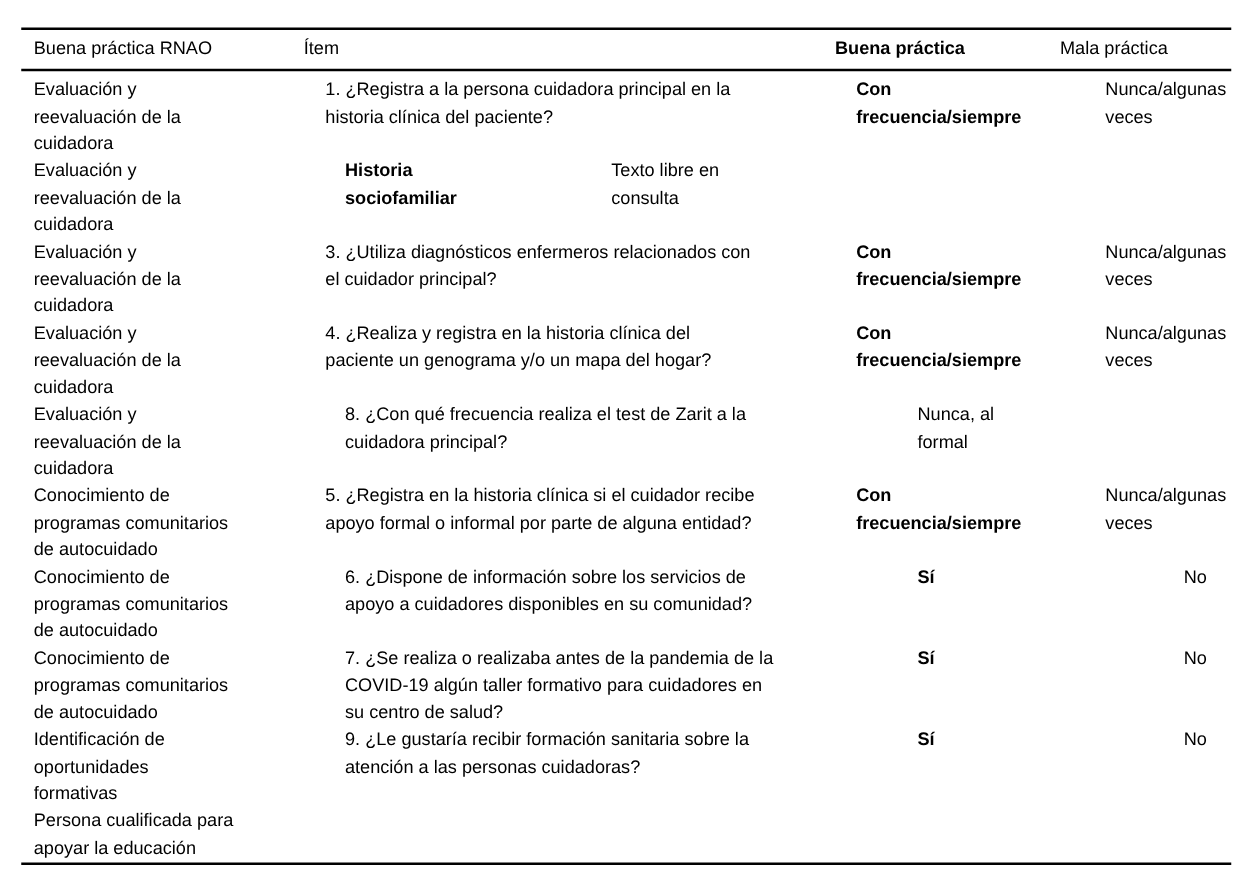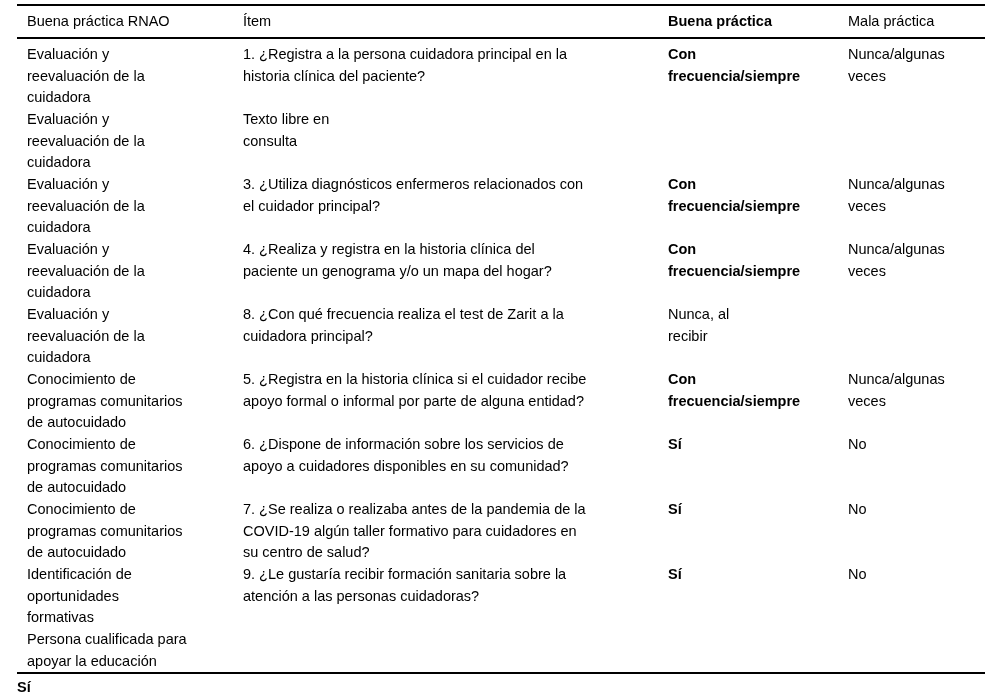--- a/index.html
+++ b/index.html
@@ -6,39 +6,40 @@
   html, body {
     width: 1000px;
     height: 699px;
     background: #ffffff;
     font-family: "Liberation Sans", sans-serif;
     color: #000000;
   }
   .page {
     width: 1000px;
     height: 699px;
-    padding-top: 4px;
+    padding-top: 22px;
     overflow: hidden;
   }
   .table {
     margin-left: 17px;
     width: 968px;
     border-top: 2px solid #000000;
     border-bottom: 2px solid #000000;
   }
   .thead {
     display: flex;
     height: 33px;
     align-items: center;
     border-bottom: 2px solid #000000;
   }
   .trow {
     display: flex;
     height: 65px;
     overflow: visible;
+    gap: 33px;
   }
   .trow:last-child {
     height: 48px;
     flex-direction: column;
   }
   .cell {
     font-size: 14.5px;
     line-height: 21.5px;
     white-space: pre-line;
     padding-top: 5px;
@@ -75,20 +76,22 @@
     <div class="cell c3">Con
 frecuencia/siempre</div>
     <div class="cell c4">Nunca/algunas
 veces</div>
   </div>
 
   <div class="trow">
     <div class="cell c1">Evaluación y
 reevaluación de la
 cuidadora</div>
+    <div class="cell c3">Historia
+sociofamiliar</div>
     <div class="cell c4">Texto libre en
 consulta</div>
   </div>
 
   <div class="trow">
     <div class="cell c1">Evaluación y
 reevaluación de la
 cuidadora</div>
     <div class="cell c2">3. ¿Utiliza diagnósticos enfermeros relacionados con
 el cuidador principal?</div>
@@ -110,21 +113,21 @@
 veces</div>
   </div>
 
   <div class="trow">
     <div class="cell c1">Evaluación y
 reevaluación de la
 cuidadora</div>
     <div class="cell c2">8. ¿Con qué frecuencia realiza el test de Zarit a la
 cuidadora principal?</div>
     <div class="cell c4">Nunca, al
-recibir</div>
+formal</div>
   </div>
 
   <div class="trow">
     <div class="cell c1">Conocimiento de
 programas comunitarios
 de autocuidado</div>
     <div class="cell c2">5. ¿Registra en la historia clínica si el cuidador recibe
 apoyo formal o informal por parte de alguna entidad?</div>
     <div class="cell c3">Con
 frecuencia/siempre</div>

